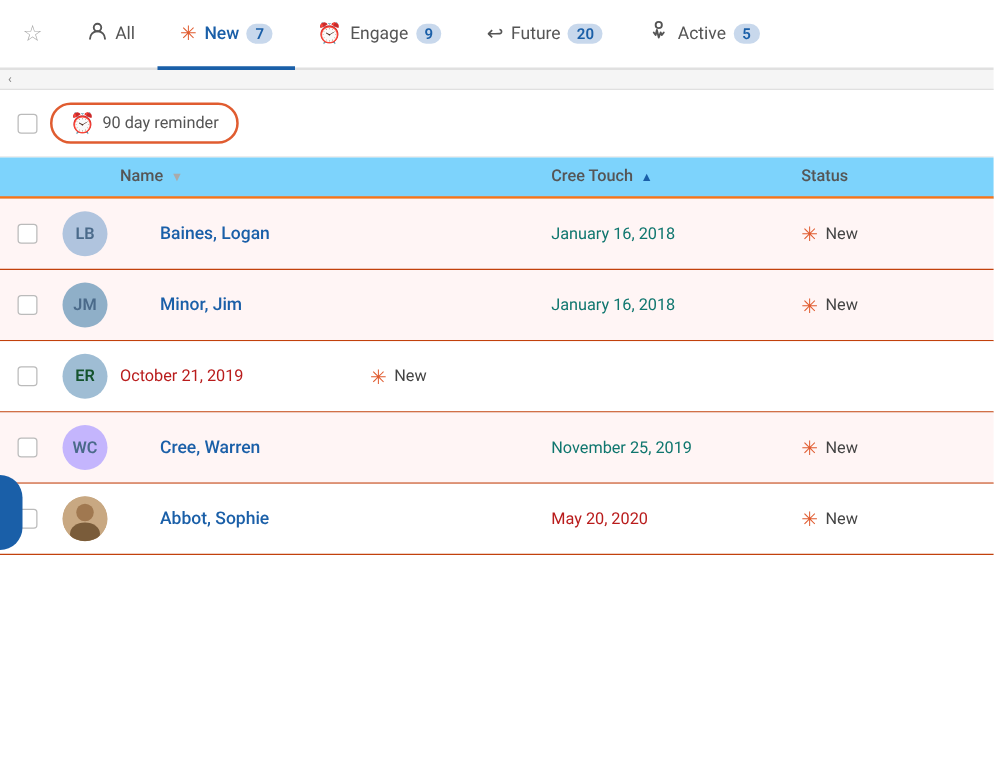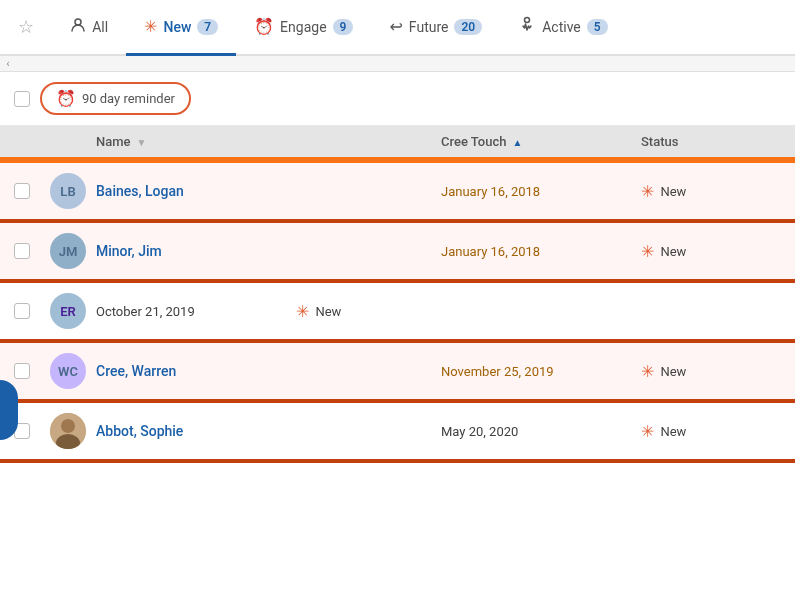--- a/index.html
+++ b/index.html
@@ -103,41 +103,41 @@
     .reminder-pill .clock-icon {
       font-size: 16px;
       color: #888;
     }
 
     
     .table-header {
       display: flex;
       align-items: center;
       padding: 8px 14px;
-      background: #e5e5e5;
-      border-bottom: 6px solid #f97316;
+      background: #7dd3fc;
+      border-bottom: 2px solid #f97316;
       font-size: 13px;
       color: #555;
       font-weight: 500;
     }
     .col-check { width: 36px; flex-shrink: 0; }
     .col-avatar { width: 46px; flex-shrink: 0; }
     .col-name { flex: 1; display: flex; align-items: center; gap: 6px; }
     .col-lasttouch { width: 200px; flex-shrink: 0; display: flex; align-items: center; gap: 6px; }
     .col-status { width: 140px; flex-shrink: 0; }
 
     .sort-arrow-up::after { content: '▲'; font-size: 10px; color: #1a5fa8; }
     .sort-arrow-down::after { content: '▼'; font-size: 10px; color: #aaa; }
 
     
     .table-row {
       display: flex;
       align-items: center;
       padding: 10px 14px;
-      border-bottom: 4px solid #c2410c;
+      border-bottom: 1px solid #c2410c;
     }
     .table-row.row-pink { background: #fff5f5; }
     .table-row.row-white { background: #fff; }
 
     .row-checkbox {
       width: 16px;
       height: 16px;
       border: 1.5px solid #bbb;
       border-radius: 3px;
       background: #fff;
@@ -171,28 +171,29 @@
       align-items: center;
       justify-content: center;
       overflow: hidden;
     }
 
     .contact-name {
       color: #1a5fa8;
       font-weight: 500;
       font-size: 14px;
       flex: 1;
+      margin-left: 32px;
     }
     .last-touch-date {
       width: 200px;
       flex-shrink: 0;
-      color: #a16207;
-      font-size: 13px;
-    }
-    .last-touch-date.orange { color: #404040; }
+      color: #0f766e;
+      font-size: 13px;
+    }
+    .last-touch-date.orange { color: #b91c1c; }
 
     .status-new {
       display: flex;
       align-items: center;
       gap: 6px;
       color: #444;
       font-size: 13px;
       width: 140px;
     }
     .sun-icon {
@@ -298,21 +299,21 @@
       <div class="avatar-circle" style="background: rgb(143, 175, 200); color: rgb(74, 106, 138);">JM</div>
       <div class="contact-name col-name">Minor, Jim</div>
       <div class="last-touch-date col-lasttouch">January 16, 2018</div>
       <div class="status-new col-status">
         <span style="color:#e05c30;font-size:16px;">✳</span>
     <span>New</span>
       </div>
     </div>
     <div class="table-row row-white">
       <div class="row-checkbox col-check"></div>
-      <div class="avatar-circle" style="background: rgb(159, 189, 212); color: #4c1d95; text-align: center;">ER</div>
+      <div class="avatar-circle" style="background: rgb(159, 189, 212); color: #14532d; text-align: center;">ER</div>
       <div class="last-touch-date col-lasttouch orange">October 21, 2019</div>
       <div class="status-new col-status">
         <span style="color:#e05c30;font-size:16px;">✳</span>
     <span>New</span>
       </div>
     </div>
     <div class="table-row row-pink">
       <div class="row-checkbox col-check"></div>
       <div class="avatar-circle" style="background: #c4b5fd; color: rgb(74, 106, 138);">WC</div>
       <div class="contact-name col-name">Cree, Warren</div>

